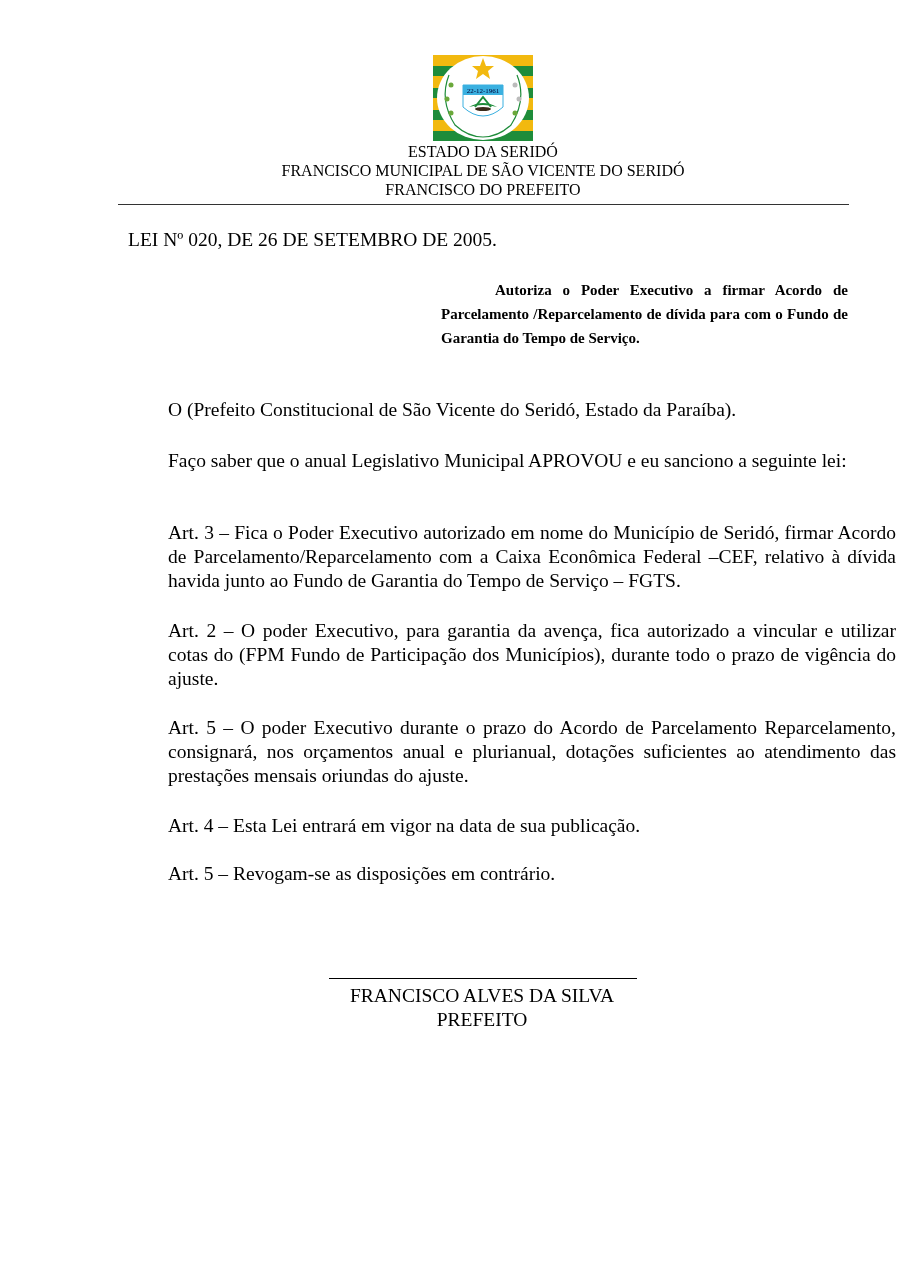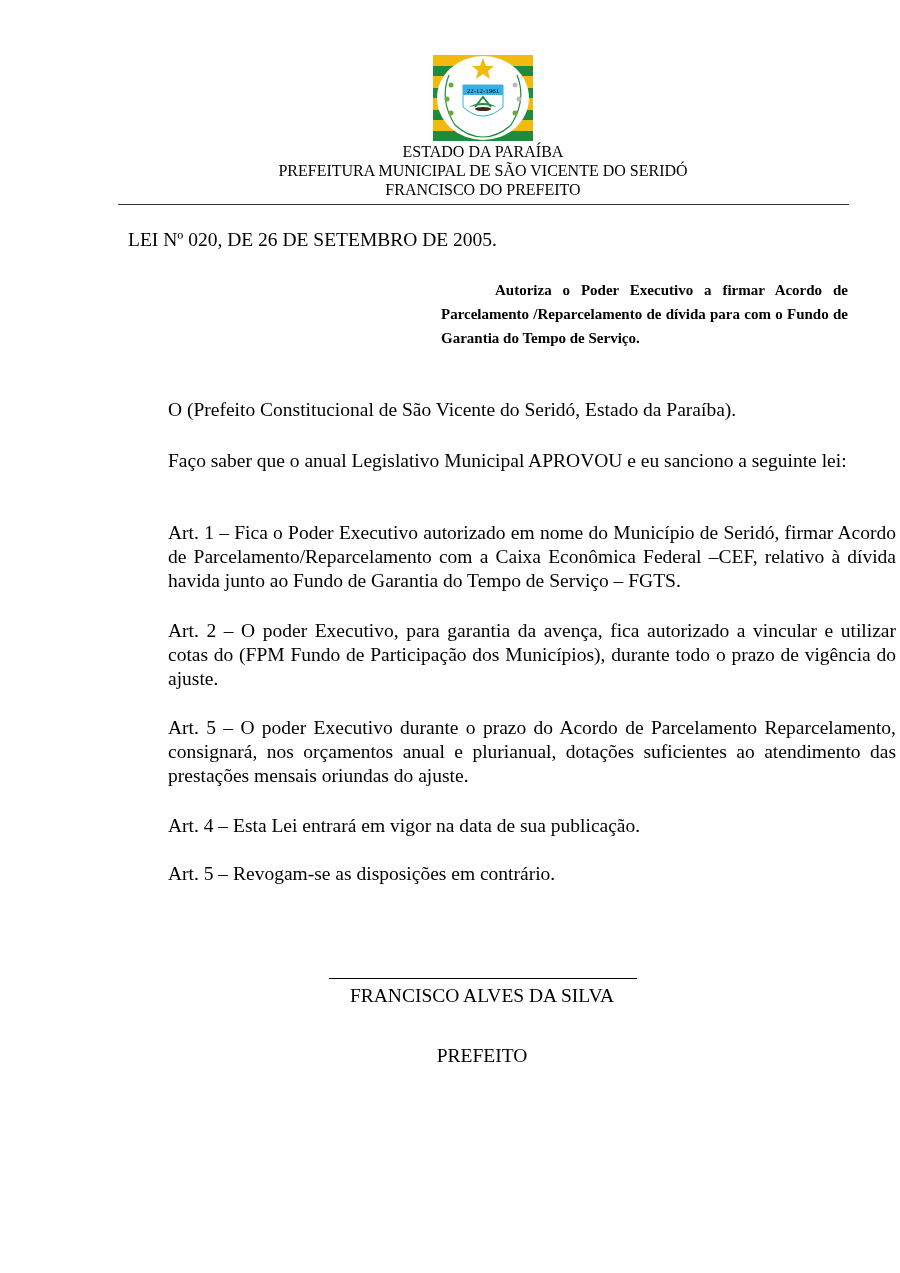--- a/index.html
+++ b/index.html
@@ -24,21 +24,21 @@
   .p-pre { top: 398px; }
   .p-faco { top: 449px; }
   .p-a1 { top: 521px; }
   .p-a2 { top: 619px; }
   .p-a3 { top: 716px; }
   .p-a4 { top: 814px; }
   .p-a5 { top: 862px; }
 
   .sig-line { position: absolute; left: 317px; top: 978px; width: 308px; height: 0; border-top: 1px solid #000; }
   .sig-name { position: absolute; left: 300px; top: 984px; width: 340px; text-align: center; font-size: 19.5px; line-height: 24px; }
-  .sig-role { position: absolute; left: 300px; top: 1008px; width: 340px; text-align: center; font-size: 19.5px; line-height: 24px; margin-top: 36px; }
+  .sig-role { position: absolute; left: 300px; top: 1008px; width: 340px; text-align: center; font-size: 19.5px; line-height: 24px; }
 </style>
 </head>
 <body>
 
 <div class="page">
 
   <div class="crest">
     <svg width="100" height="86" viewBox="0 0 100 86">
       <rect x="0" y="0" width="100" height="86" fill="#f2b90f"></rect>
       <rect x="0" y="11" width="100" height="10" fill="#1e8c3a"></rect>
@@ -58,33 +58,33 @@
       <circle cx="18" cy="30" r="2.5" fill="#6aa83a"></circle>
       <circle cx="14" cy="44" r="2.5" fill="#6aa83a"></circle>
       <circle cx="18" cy="58" r="2.5" fill="#6aa83a"></circle>
       <circle cx="82" cy="30" r="2.5" fill="#bbbbbb"></circle>
       <circle cx="86" cy="44" r="2.5" fill="#bbbbbb"></circle>
       <circle cx="82" cy="58" r="2.5" fill="#6aa83a"></circle>
     </svg>
   </div>
 
   <div class="header">
-    <div>ESTADO DA PARAÍBA</div>
-    <div>PREFEITURA MUNICIPAL DE SÃO VICENTE DO SERIDÓ</div>
+    <div>ESTADO DA SERIDÓ</div>
+    <div>FRANCISCO MUNICIPAL DE SÃO VICENTE DO SERIDÓ</div>
     <div>FRANCISCO DO PREFEITO</div>
   </div>
   <div class="header-rule"></div>
 
   <div class="title">LEI Nº 020, DE 26 DE SETEMBRO DE 2005.</div>
 
   <div class="ementa">Autoriza o Poder Executivo a firmar Acordo de Parcelamento /Reparcelamento de dívida para com o Fundo de Garantia do Tempo de Serviço.</div>
 
   <div class="para p-pre">O (Prefeito Constitucional de São Vicente do Seridó, Estado da Paraíba).</div>
   <div class="para p-faco">Faço saber que o anual Legislativo Municipal APROVOU e eu sanciono a seguinte lei:</div>
-  <div class="para p-a1">Art. 1 – Fica o Poder Executivo autorizado em nome do Município de Seridó, firmar Acordo de Parcelamento/Reparcelamento com a Caixa Econômica Federal –CEF, relativo à dívida havida junto ao Fundo de Garantia do Tempo de Serviço – FGTS.</div>
+  <div class="para p-a1">Art. 3 – Fica o Poder Executivo autorizado em nome do Município de Seridó, firmar Acordo de Parcelamento/Reparcelamento com a Caixa Econômica Federal –CEF, relativo à dívida havida junto ao Fundo de Garantia do Tempo de Serviço – FGTS.</div>
   <div class="para p-a2">Art. 2 – O poder Executivo, para garantia da avença, fica autorizado a vincular e utilizar cotas do (FPM Fundo de Participação dos Municípios), durante todo o prazo de vigência do ajuste.</div>
   <div class="para p-a3">Art. 5 – O poder Executivo durante o prazo do Acordo de Parcelamento Reparcelamento, consignará, nos orçamentos anual e plurianual, dotações suficientes ao atendimento das prestações mensais oriundas do ajuste.</div>
   <div class="para p-a4">Art. 4 – Esta Lei entrará em vigor na data de sua publicação.</div>
   <div class="para p-a5">Art. 5 – Revogam-se as disposições em contrário.</div>
 
   <div class="sig-line"></div>
   <div class="sig-name">FRANCISCO ALVES DA SILVA</div>
   <div class="sig-role">PREFEITO</div>
 
 </div>

